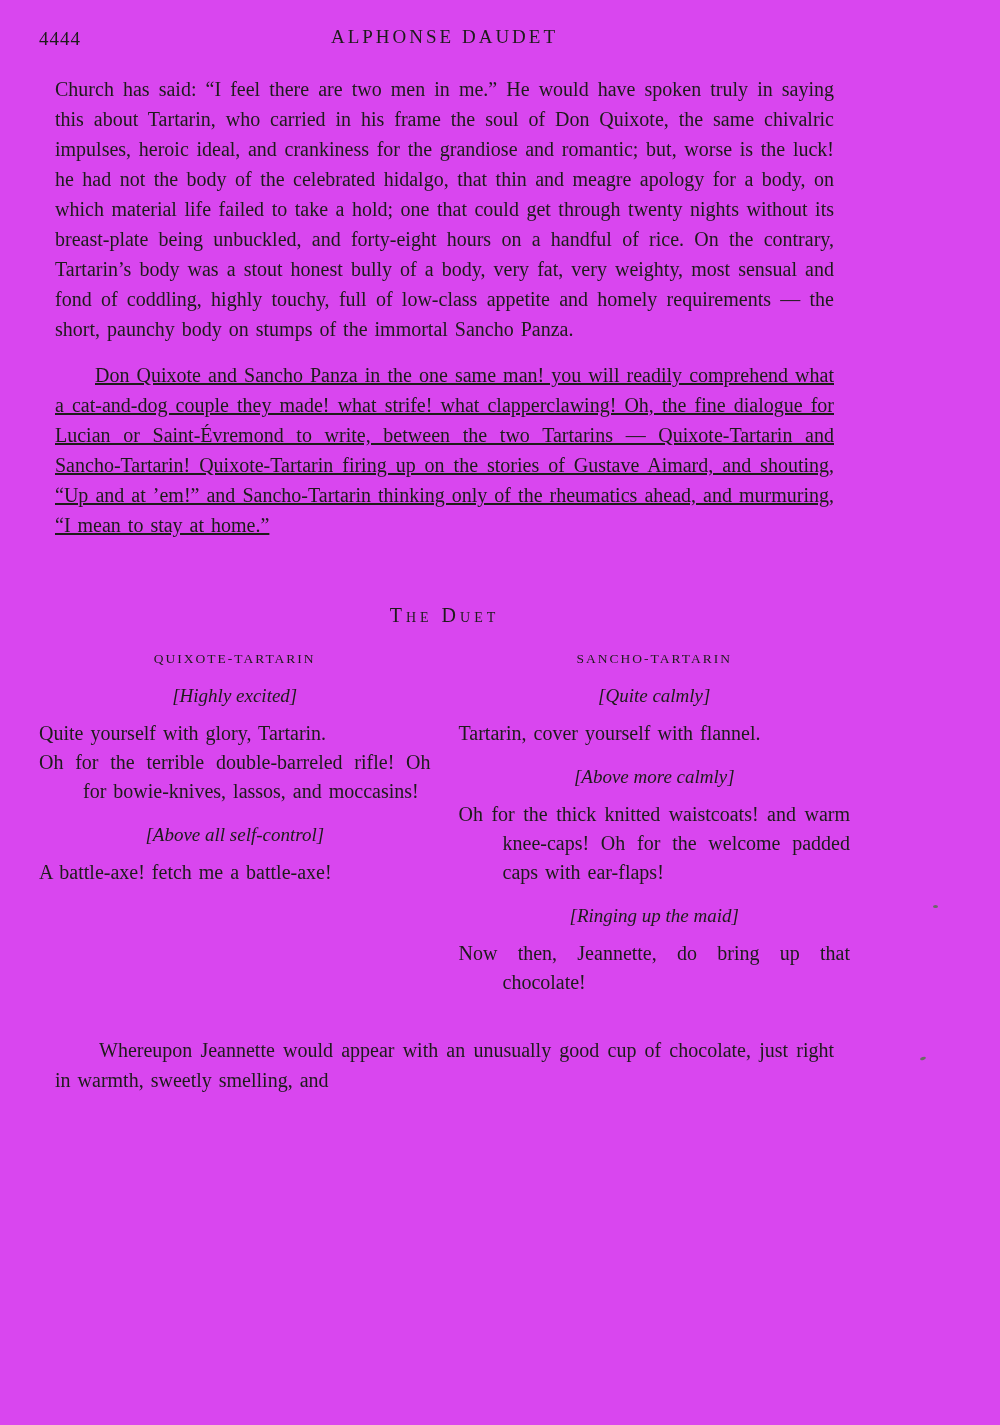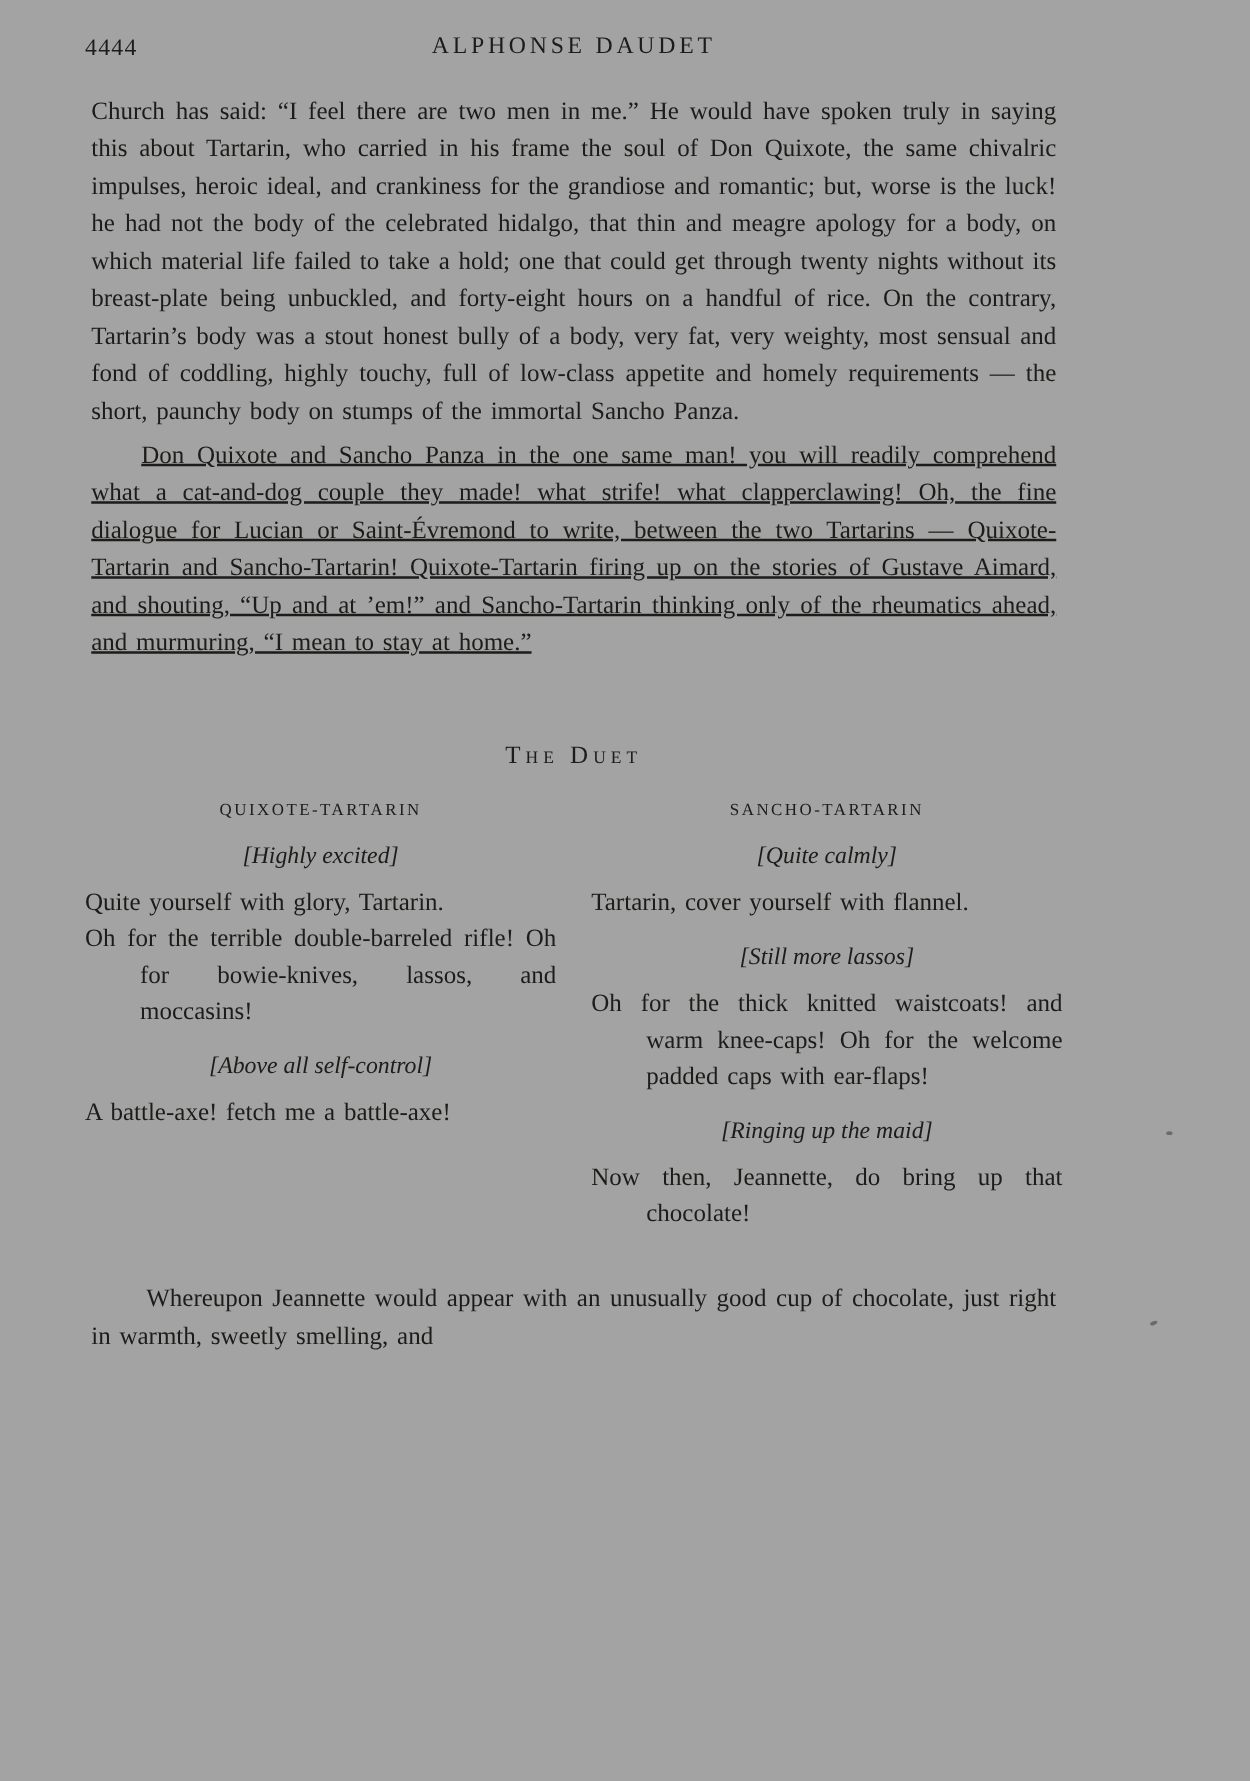--- a/index.html
+++ b/index.html
@@ -6,23 +6,23 @@
     margin: 0;
     padding: 0;
     background: #f6f5f1;
     font-family: "Liberation Serif", serif;
   }
   .page {
     position: relative;
     width: 1000px;
     height: 1425px;
     box-sizing: border-box;
-    background: #a3a3a3;
+    background: #d946ef;
     color: #1d1c1a;
-    padding: 26px 150px 0 68px;
+    padding: 26px 150px 0 39px;
     overflow: hidden;
   }
   .running-head {
     position: relative;
     height: 30px;
     text-align: center;
     font-size: 19px;
     letter-spacing: 3px;
   }
   .page-number {
@@ -30,21 +30,21 @@
     left: 0;
     top: 2px;
     letter-spacing: 1px;
     font-size: 19px;
   }
   .header-title {
     display: inline-block;
     padding-top: 0;
   }
   .body-par {
-    margin: 5px;
+    margin: 16px;
     font-size: 20px;
     line-height: 30px;
     text-align: justify;
     word-spacing: 2px;
   }
   .first-par { margin-top: 18px; text-indent: 0; }
   .indent { text-indent: 40px; text-decoration: underline; }
   .section-title {
     margin: 64px 0 0 0;
     text-align: center;
@@ -123,21 +123,21 @@
         <div class="stage">[Above all self-control]</div>
         <p class="dialogue">A battle-axe! fetch me a battle-axe!</p>
       </div>
 
       <div class="duet-col">
         <div class="col-header">SANCHO-TARTARIN</div>
 
         <div class="stage">[Quite calmly]</div>
         <p class="dialogue">Tartarin, cover yourself with flannel.</p>
 
-        <div class="stage">[Still more lassos]</div>
+        <div class="stage">[Above more calmly]</div>
         <p class="dialogue">Oh for the thick knitted waistcoats! and warm knee-caps! Oh for the welcome padded caps with ear-flaps!</p>
 
         <div class="stage">[Ringing up the maid]</div>
         <p class="dialogue">Now then, Jeannette, do bring up that chocolate!</p>
       </div>
 
     </div>
 
     <p class="body-par closing">Whereupon Jeannette would appear with an unusually good cup of chocolate, just right in warmth, sweetly smelling, and</p>
 

